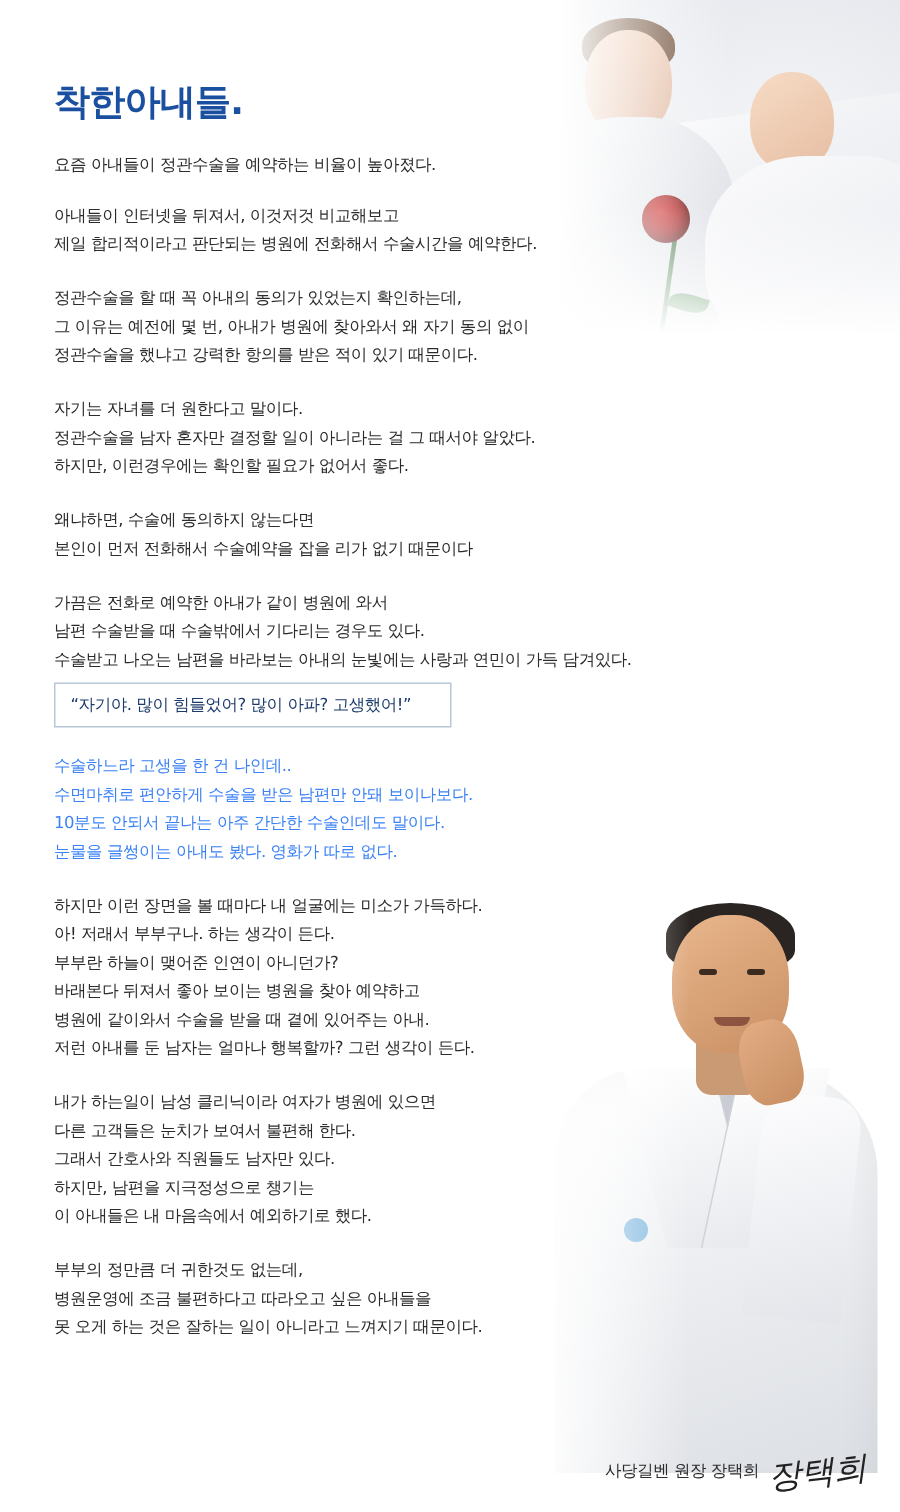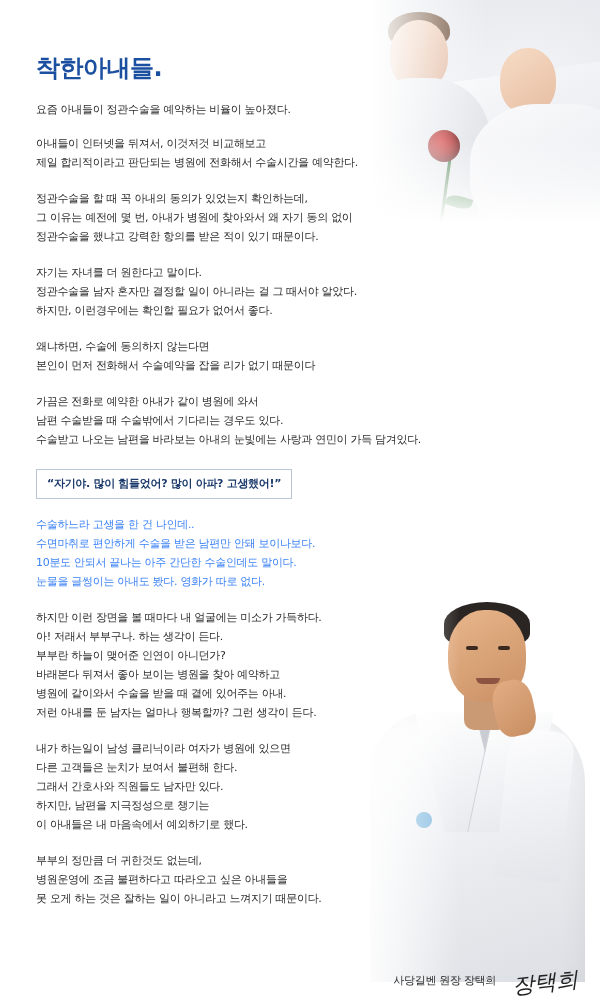--- a/index.html
+++ b/index.html
@@ -285,34 +285,34 @@
   .para {
     margin: 0 0 17px 0;
   }
   .para.tight { margin-bottom: 15px; }
   .para-blue {
     color: #3b82f6;
   }
   .quote-box {
     display: inline-block;
     border: 1px solid #b9c6d8;
-    padding: 4px 10px 5px 10px;
-    font-weight: bold;
+    padding: 4px 26px 5px 10px;
+    font-weight: normal;
     color: #1b3a6b;
     background: rgba(255,255,255,.85);
     margin: 2px 0 16px 0;
   }
   .signature-wrap {
     position: absolute;
     right: 22px;
     bottom: 14px;
     text-align: right;
     display: flex;
     align-items: flex-end;
-    gap: 16px;
+    gap: 6px;
   }
   .sig-caption {
     font-size: 11px;
     color: #2b2b2b;
     padding-bottom: 6px;
     letter-spacing: -0.3px;
   }
   .sig-mark {
     font-family: "DejaVu Serif", "Liberation Serif", serif;
     font-size: 22px;
@@ -382,21 +382,21 @@
       <span>자기는 자녀를 더 원한다고 말이다.</span><br>
       <span>정관수술을 남자 혼자만 결정할 일이 아니라는 걸  그 때서야 알았다.</span><br>
       <span>하지만, 이런경우에는 확인할 필요가 없어서 좋다.</span>
     </p>
 
     <p class="para">
       <span>왜냐하면, 수술에 동의하지 않는다면</span><br>
       <span>본인이 먼저 전화해서 수술예약을 잡을 리가 없기 때문이다</span>
     </p>
 
-    <p class="para" style="margin-bottom:18px">
+    <p class="para" style="margin-bottom:4px">
       <span>가끔은 전화로 예약한 아내가 같이 병원에 와서</span><br>
       <span>남편 수술받을 때 수술밖에서 기다리는 경우도 있다.</span><br>
       <span>수술받고 나오는 남편을 바라보는 아내의 눈빛에는 사랑과 연민이 가득 담겨있다.</span>
     </p>
 
     <div class="quote-box">“자기야. 많이 힘들었어? 많이 아파? 고생했어!”</div>
 
     <p class="para para-blue">
       <span>수술하느라 고생을 한 건 나인데..</span><br>
       <span>수면마취로 편안하게 수술을 받은 남편만 안돼 보이나보다.</span><br>

